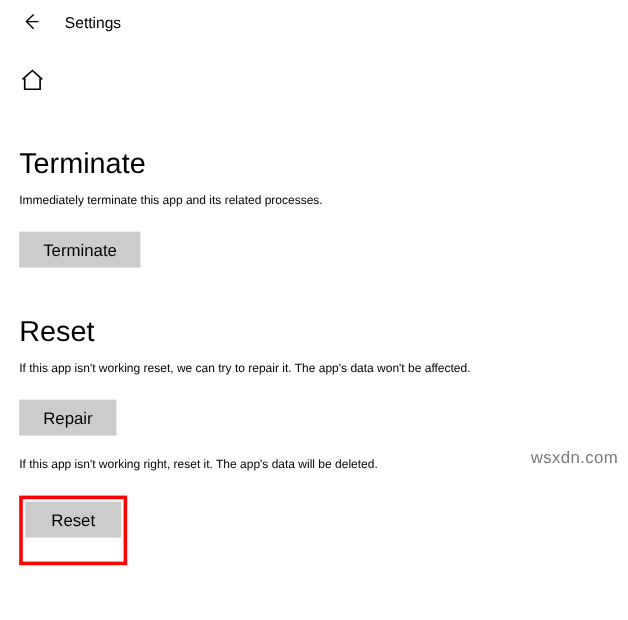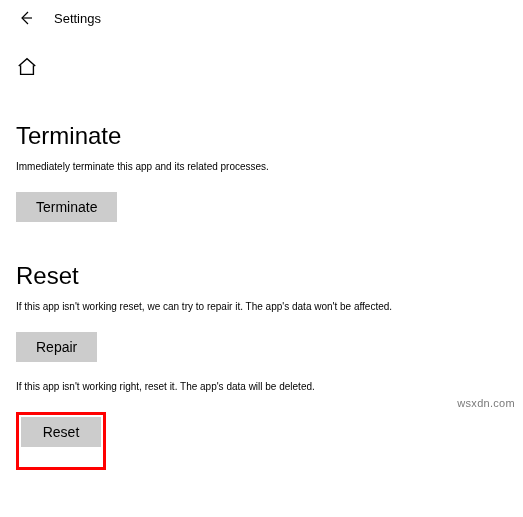--- a/index.html
+++ b/index.html
@@ -70,22 +70,22 @@
       border: 3px solid #ff0000;
       padding: 2px;
       line-height: 0;
     }
     .reset-highlight .win-button {
       margin-bottom: 0;
     }
     .watermark {
       position: absolute;
       right: 8px;
-      bottom: 108px;
-      font-size: 11px;
+      bottom: 128px;
+      font-size: 14px;
       color: #7a7a7a;
       letter-spacing: 0.3px;
     }
     .reset-section .win-button {
       margin-bottom: 18px;
     }
     .reset-section .section-desc.second {
     }
   </style>
 </head>

